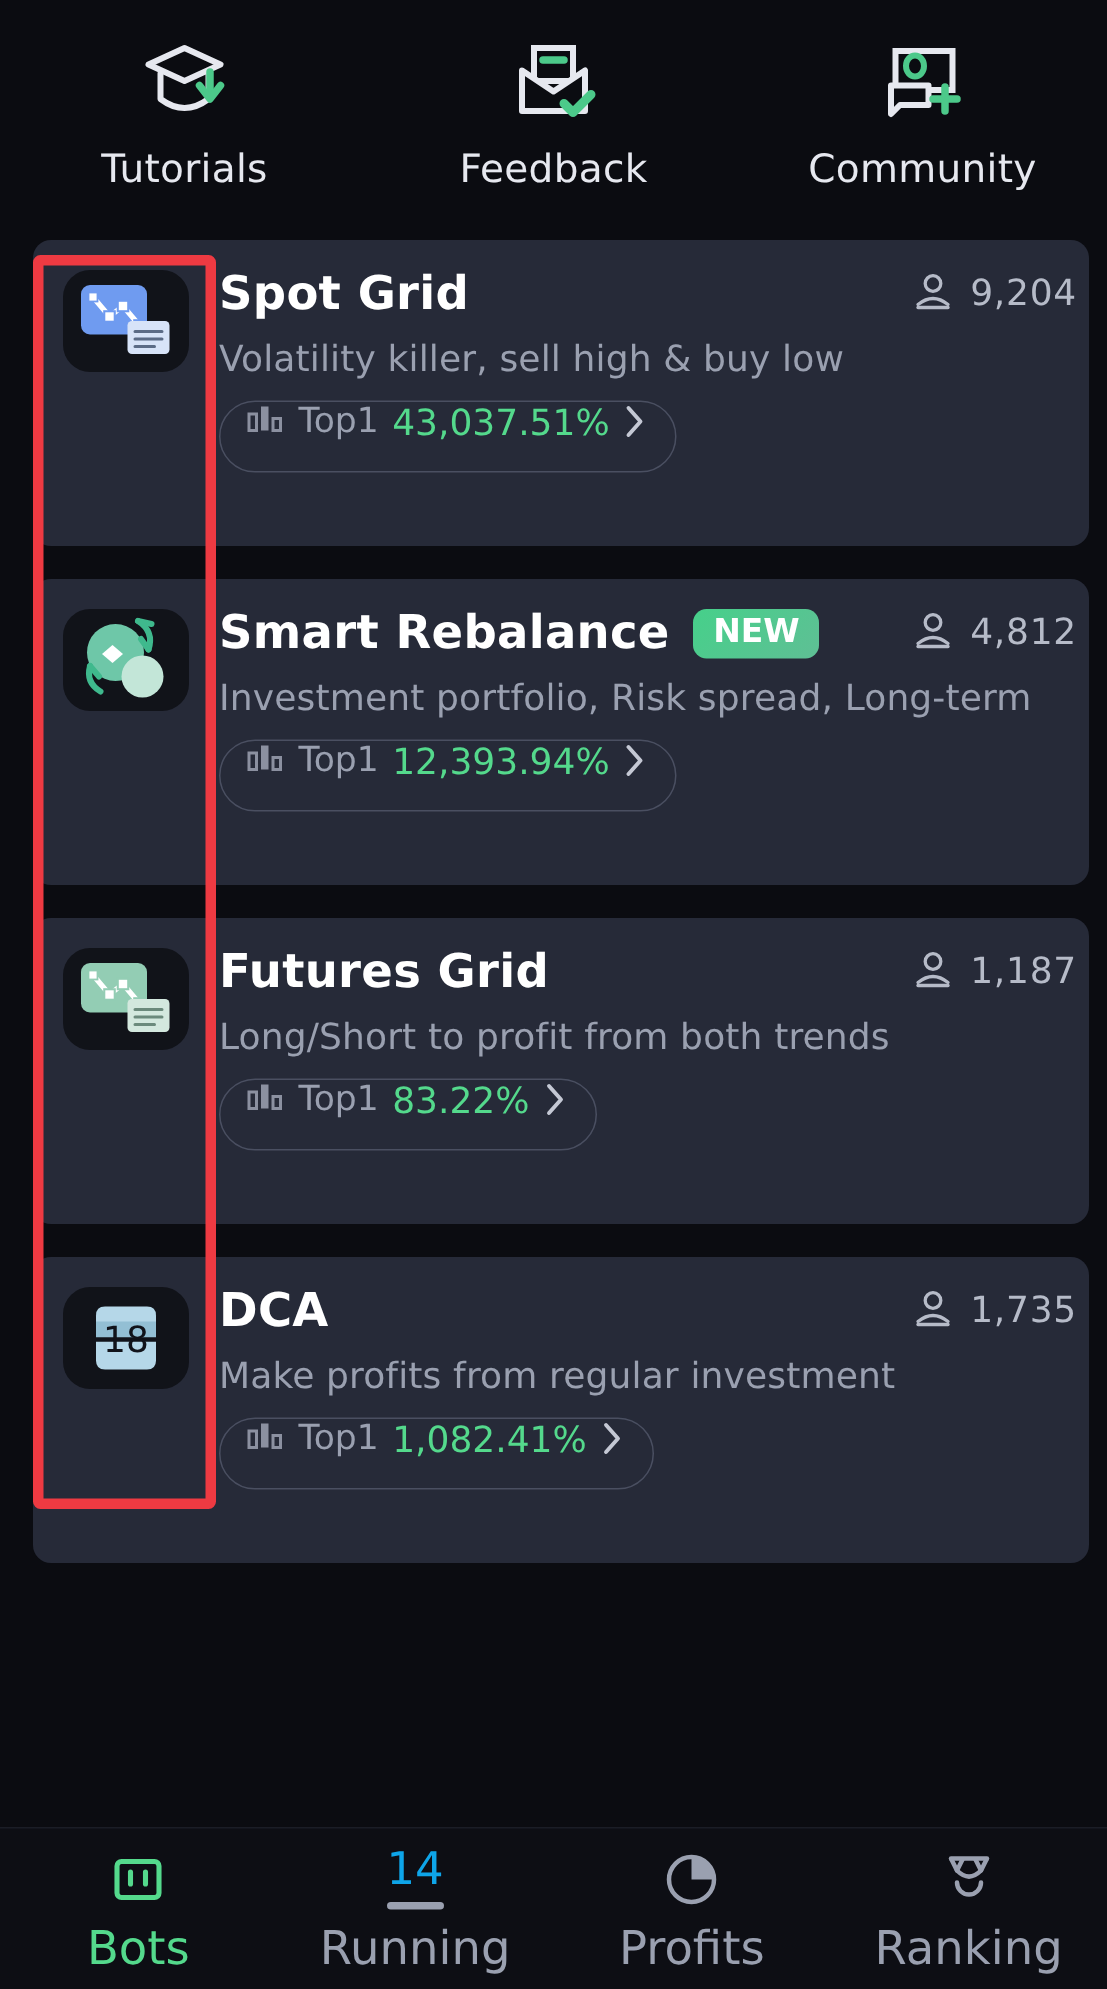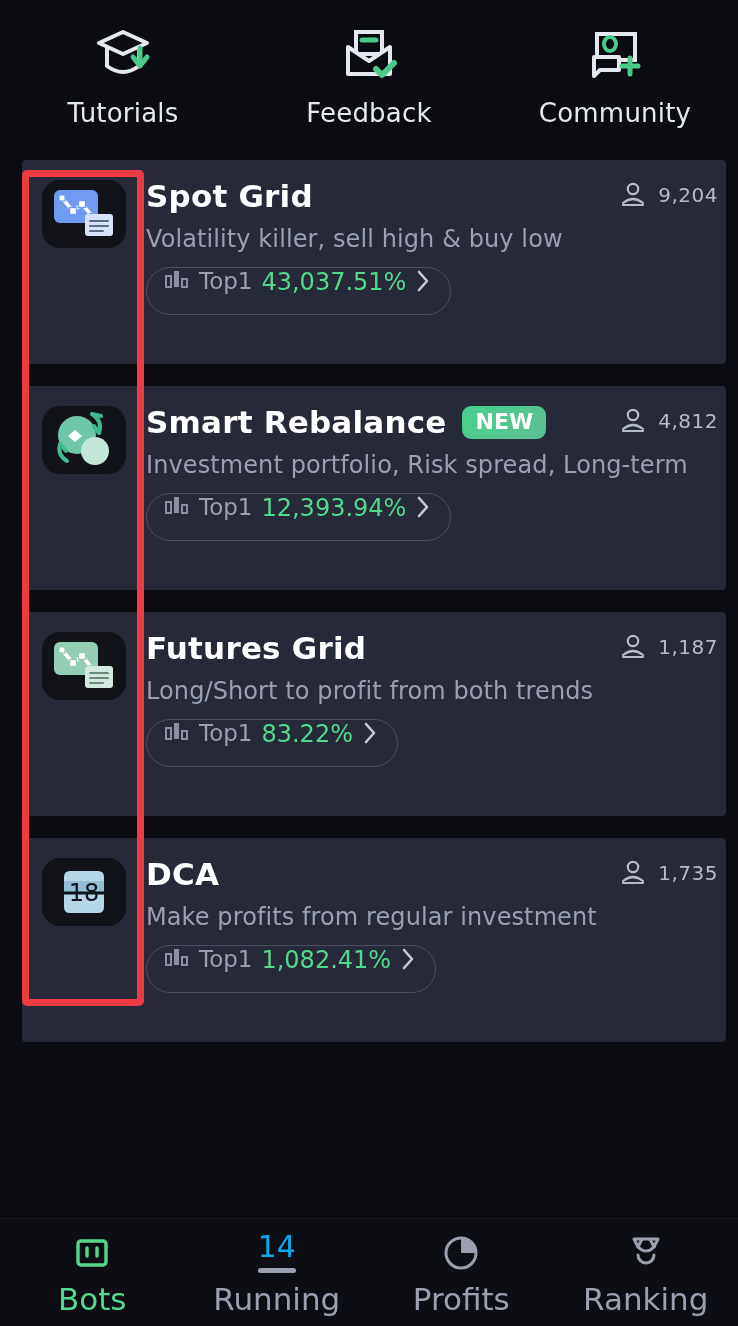--- a/index.html
+++ b/index.html
@@ -14,21 +14,21 @@
   
   .quicklinks { display:flex; height:158px; padding-top:18px; }
   .ql { flex:1; display:flex; flex-direction:column; align-items:center; justify-content:flex-start; }
   .ql-icon { width:74px; height:74px; display:flex; align-items:center; justify-content:center; }
   .ql-label { margin-top:6px; font-size:26px; color:#e6e8ef; letter-spacing:.2px; }
 
   
   .list { position:absolute; left:22px; top:160px; width:704px; }
   .card {
     position:relative; width:704px; height:204px;
-    background:#262a38; border-radius:4px;
+    background:#262a38; border-radius:12px;
     margin-bottom:22px;
     display:flex; align-items:flex-start;
   }
   .card-icon-wrap { width:124px; flex:0 0 124px; display:flex; justify-content:center; padding-top:20px; }
   .card-icon { width:84px; height:68px; border-radius:18px; background:#111319;
                display:flex; align-items:center; justify-content:center; }
   .card-body { flex:1; padding-top:18px; padding-right:16px; position:relative; }
   .title-row { display:flex; align-items:center; }
   .card-title { font-size:31px; font-weight:bold; color:#ffffff; letter-spacing:.2px; }
   .badge-new { margin-left:16px; font-size:22px; color:#ffffff; font-weight:600;
@@ -36,21 +36,21 @@
                background:linear-gradient(135deg,#46d08a 0%,#5fbf95 100%); line-height:1; }
   .card-desc { margin-top:11px; font-size:24px; color:#9aa0b0; letter-spacing:.1px; }
   .pill {
     margin-top:14px; display:inline-flex; align-items:flex-start; gap:9px;
     height:48px; padding:0 19px 0 17px;
     border:1px solid #4a4f61; border-radius:26px;
   }
   .pill-top { font-size:23px; color:#9aa0b0; }
   .pill-val { font-size:24px; color:#54d98c; font-weight:500; }
   .users { position:absolute; right:8px; top:20px; display:flex; align-items:center; gap:10px; }
-  .users-count { font-size:20px; color:#b6bbc8; letter-spacing:.5px; }
+  .users-count { font-size:24px; color:#b6bbc8; letter-spacing:.5px; }
 
   
   .annot { position:absolute; left:22px; top:170px; width:122px; height:836px;
            border:7px solid #ee3a42; border-radius:5px; pointer-events:none; }
 
   
   .tabbar { position:absolute; left:0; bottom:0; width:738px; height:108px;
             background:#0d0e14; border-top:1px solid #1b1d26; display:flex; }
   .tab { flex:1; display:flex; flex-direction:column; align-items:center; justify-content:center; gap:4px; }
   .tab-icon { height:48px; display:flex; align-items:center; justify-content:center; }

